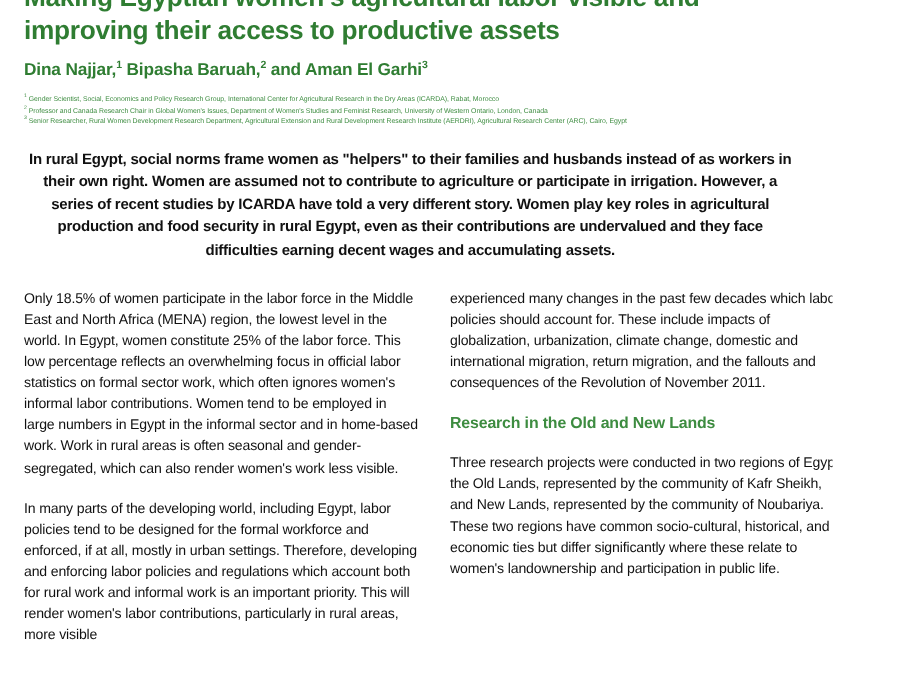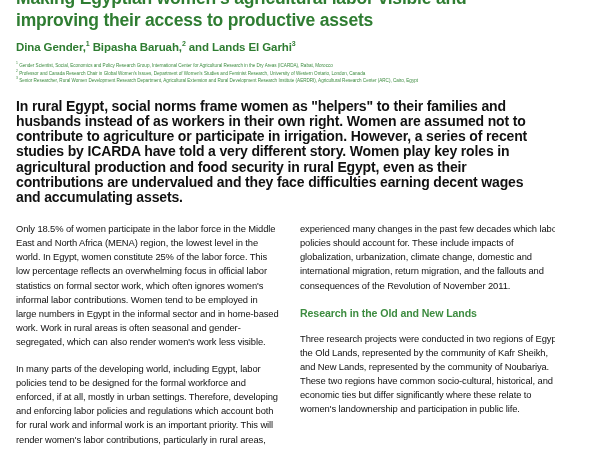--- a/index.html
+++ b/index.html
@@ -74,26 +74,27 @@
   }
   .affil sup {
     font-size: 3.4px;
     vertical-align: super;
     line-height: 0;
   }
 
   
   .lead {
     margin-top: 14px;
-    font-size: 14px;
+    font-size: 10px;
     line-height: 15.2px;
     font-weight: bold;
     color: #111111;
     letter-spacing: -0.15px;
     padding-right: 8px;
+    text-align: center;
   }
 
   
   .columns {
     display: flex;
     margin-top: 17px;
     gap: 20px;
   }
   .col {
     width: 264px;
@@ -125,23 +126,23 @@
 <div class="page">
 
   <div class="title-block">
     <h1 class="doc-title">
       <span class="tline">Making Egyptian women's agricultural labor visible and</span>
       <span class="tline">improving their access to productive assets</span>
     </h1>
   </div>
 
   <div class="authors">
-    <span>Dina Gender,</span><sup>1</sup>
+    <span>Dina Najjar,</span><sup>1</sup>
     <span>Bipasha Baruah,</span><sup>2</sup>
-    <span>and Lands El Garhi</span><sup>3</sup>
+    <span>and Aman El Garhi</span><sup>3</sup>
   </div>
 
   <div class="affiliations">
     <p class="affil"><sup>1</sup> <span>Gender Scientist, Social, Economics and Policy Research Group, International Center for Agricultural Research in the Dry Areas (ICARDA), Rabat, Morocco</span></p>
     <p class="affil"><sup>2</sup> <span>Professor and Canada Research Chair in Global Women's Issues, Department of Women's Studies and Feminist Research, University of Western Ontario, London, Canada</span></p>
     <p class="affil wrap"><sup>3</sup> <span>Senior Researcher, Rural Women Development Research Department, Agricultural Extension and Rural Development Research Institute (AERDRI), Agricultural Research Center (ARC), Cairo, Egypt</span></p>
   </div>
 
   <div class="lead">In rural Egypt, social norms frame women as "helpers" to their families and husbands instead of as workers in their own right. Women are assumed not to contribute to agriculture or participate in irrigation. However, a series of recent studies by ICARDA have told a very different story. Women play key roles in agricultural production and food security in rural Egypt, even as their contributions are undervalued and they face difficulties earning decent wages and accumulating assets.</div>
 

